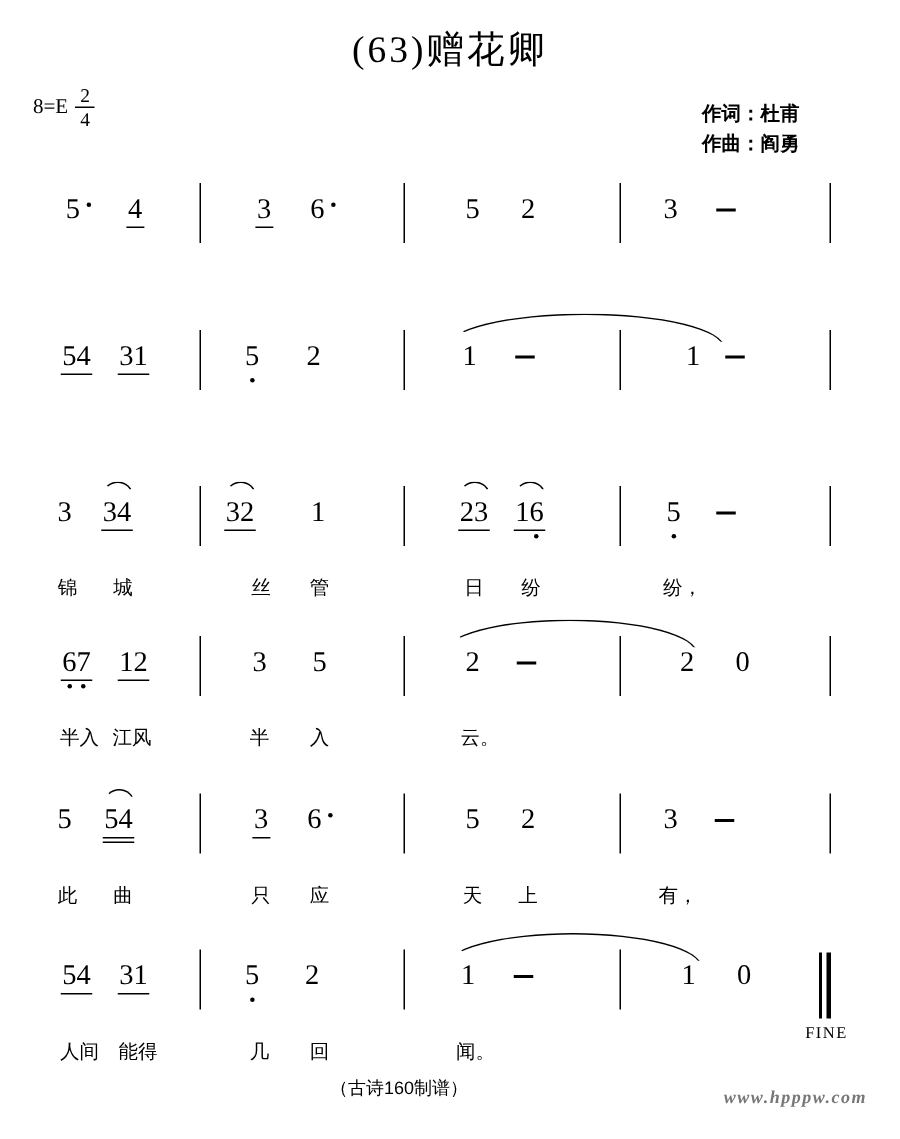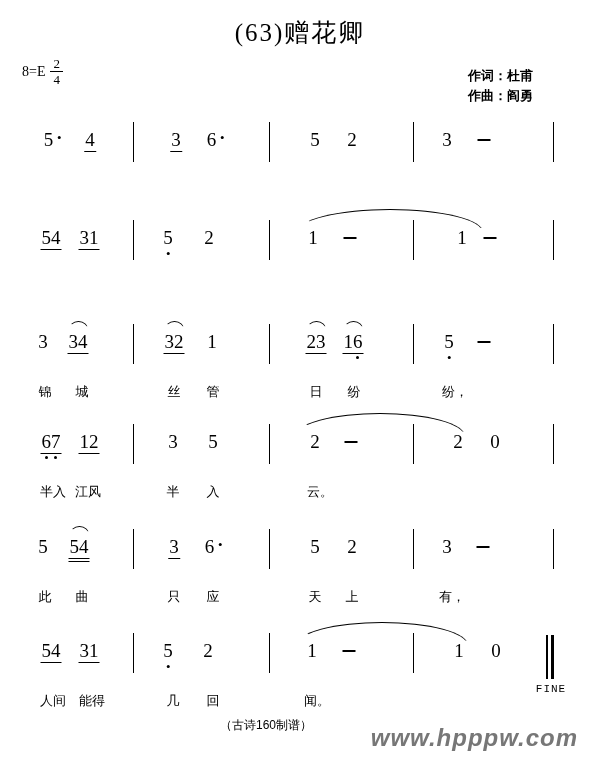--- a/index.html
+++ b/index.html
@@ -14,43 +14,43 @@
   .frac .den{display:block;line-height:15px;font-size:13px;}
   .credits{position:absolute;left:468px;top:66px;font-size:13px;line-height:20px;
            font-weight:bold;font-family:Liberation Serif, serif;}
   .score{position:absolute;left:0;top:0;width:600px;height:759px;}
   .system{position:absolute;left:0;width:600px;height:92px;
           font-family:"Liberation Serif","DejaVu Serif",serif;}
   .bar{position:absolute;top:-8px;width:1px;height:40px;background:#000;}
   .fin-thin{width:2px;top:-6px;height:44px;}
   .fin-thick{width:3px;top:-6px;height:44px;}
   .fine{position:absolute;top:42px;transform:translateX(-50%);
-        font-family:Liberation Mono, monospace;font-size:11px;letter-spacing:1px;}
+        font-family:Liberation Serif, serif;font-size:11px;letter-spacing:1px;}
   .note{position:absolute;top:0;transform:translateX(-50%);font-size:19px;line-height:1;
         padding:0 1px 2px;white-space:nowrap;}
   .note.u1{border-bottom:1px solid #000;}
   .u2{position:absolute;left:0;right:0;bottom:-4px;height:1px;background:#000;}
   .ch{position:relative;display:inline-block;}
   .octdot{position:absolute;bottom:-8px;left:50%;transform:translateX(-50%);
           width:3px;height:3px;border-radius:50%;background:#000;}
   .augdot{display:inline-block;width:3px;height:3px;border-radius:50%;background:#000;
           margin-left:4px;vertical-align:7px;}
   .slur{position:absolute;top:-11px;left:50%;transform:translateX(-50%);width:18px;height:7px;
         border:1px solid transparent;border-top-color:#000;
         border-radius:50% 50% 0 0 / 100% 100% 0 0;}
   .tie{position:absolute;top:-19px;height:21px;
        border:1px solid transparent;border-top-color:#000;
        border-radius:50% 50% 0 0 / 100% 100% 0 0;}
   .dashnote{position:absolute;top:9px;transform:translateX(-50%);width:13px;height:2px;background:#000;}
   .lyric{position:absolute;top:51px;transform:translateX(-50%);font-size:13px;white-space:nowrap;
          font-family:"Liberation Sans",sans-serif;}
   .footnote{position:absolute;left:266px;top:717px;transform:translateX(-50%);font-size:12px;
             font-family:"Liberation Sans",sans-serif;}
-  .watermark{position:absolute;right:22px;top:724px;font-size:24px;font-style:italic;font-weight:bold;
-             color:#777;letter-spacing:1px;font-family:Liberation Sans, sans-serif;text-align:right;}
+  .watermark{position:absolute;right:22px;top:724px;font-size:12px;font-style:italic;font-weight:bold;
+             color:#777;letter-spacing:1px;font-family:Liberation Serif, serif;text-align:right;}
 </style>
 </head>
 <body>
 
 <div class="page">
   <div class="title">(63)赠花卿</div>
 
   <div class="keysig">
     <span>8=E</span>
     <span class="frac">
@@ -94,21 +94,21 @@
         <div class="note" style="left: 462px;"><span class="ch">1</span></div>
         <div class="dashnote" style="left: 490px;"></div>
       </div>
       <div class="system" style="top: 332px;">
         <div class="bar" style="left: 133px;"></div>
         <div class="bar" style="left: 269px;"></div>
         <div class="bar" style="left: 413px;"></div>
         <div class="bar" style="left: 553px;"></div>
         <div class="note" style="left: 43px;"><span class="ch">3</span></div>
         <div class="note u1" style="left: 78px;"><span class="ch">3</span><span class="ch">4</span><span class="slur"></span></div>
-        <div class="note u1" style="left: 174px;"><span class="ch">3</span><span class="ch">2</span><span class="slur"></span></div>
+        <div class="note u1" style="left: 160px;"><span class="ch">3</span><span class="ch">2</span><span class="slur"></span></div>
         <div class="note" style="left: 212px;"><span class="ch">1</span></div>
         <div class="note u1" style="left: 316px;"><span class="ch">2</span><span class="ch">3</span><span class="slur"></span></div>
         <div class="note u1" style="left: 353px;"><span class="ch">1</span><span class="ch">6<span class="octdot"></span></span><span class="slur"></span></div>
         <div class="note" style="left: 449px;"><span class="ch">5<span class="octdot"></span></span></div>
         <div class="dashnote" style="left: 484px;"></div>
         <div class="lyric" style="left: 45px;">锦</div>
         <div class="lyric" style="left: 82px;">城</div>
         <div class="lyric" style="left: 174px;">丝</div>
         <div class="lyric" style="left: 213px;">管</div>
         <div class="lyric" style="left: 316px;">日</div>

